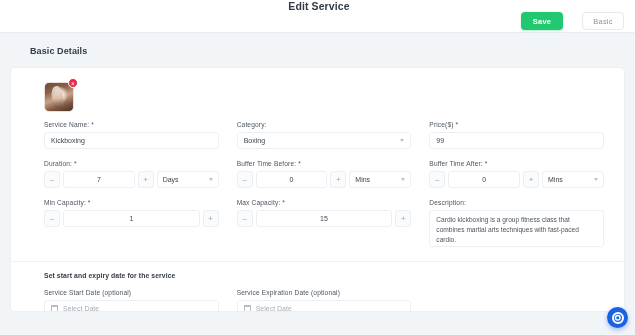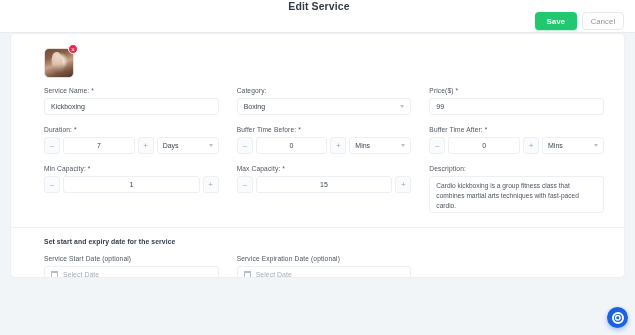--- a/index.html
+++ b/index.html
@@ -26,21 +26,21 @@
   .topbar-title {
     font-size: 10.5px;
     font-weight: bold;
     color: #333b47;
     letter-spacing: .1px;
   }
   .topbar-actions {
     margin-left: auto;
     display: flex;
     align-items: flex-end;
-    gap: 5px;
+    gap: 19px;
     padding-left: 36px;
   }
   .btn {
     font-size: 7.5px;
     border-radius: 4px;
     height: 18px;
     min-width: 42px;
     display: flex;
     align-items: center;
     justify-content: center;
@@ -279,26 +279,27 @@
     box-shadow: 0 0 0 1.5px #fff;
   }
 </style>
 </head>
 <body>
 
 <div class="topbar">
   <div class="topbar-title">Edit Service</div>
   <div class="topbar-actions">
     <div class="btn btn-save">Save</div>
-    <div class="btn btn-cancel">Cancel</div>
+    <div class="btn btn-cancel">Basic</div>
   </div>
 </div>
 
 <div class="page">
 
+  <div class="section-title">Basic Details</div>
 
   <div class="card">
 
     <div class="thumb-wrap">
       <div class="thumb"></div>
       <div class="thumb-del">×</div>
     </div>
 
     <div class="grid">
       <div class="field">

